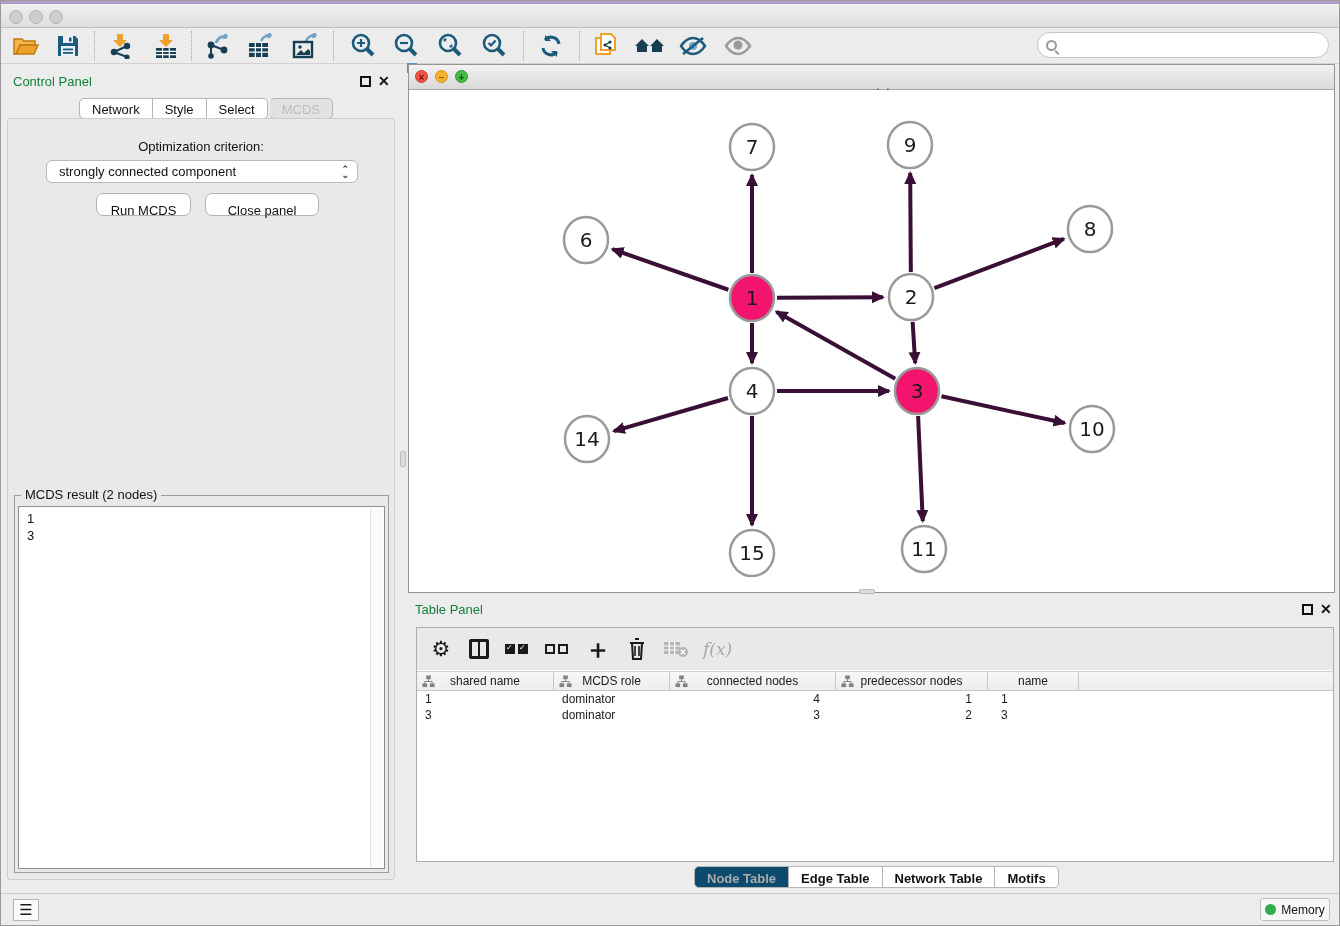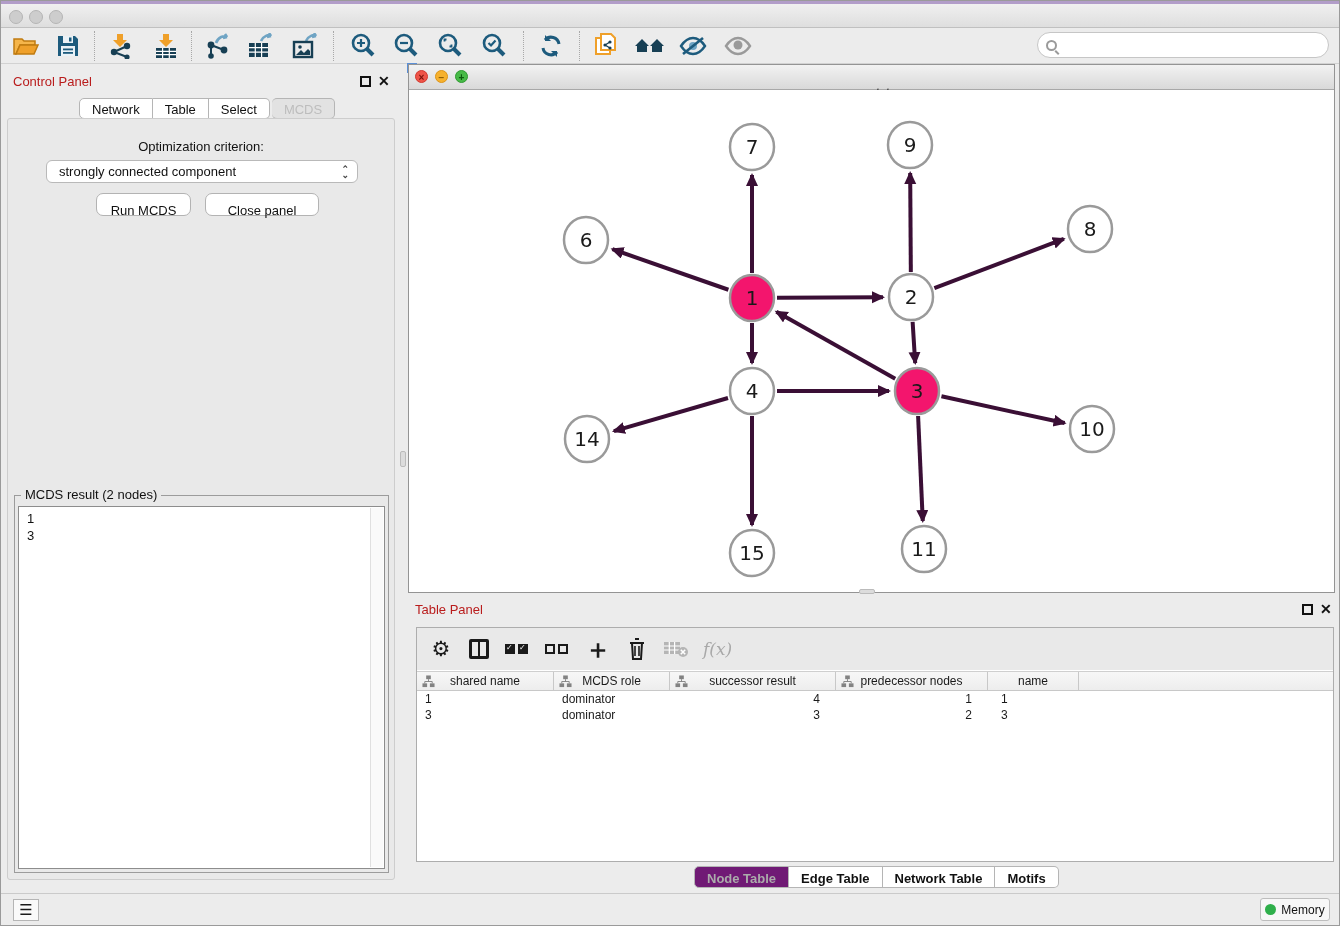--- a/index.html
+++ b/index.html
@@ -25,21 +25,21 @@
   .tb-sep { position:absolute; top:3px; width:0; height:30px; border-left:1px dotted #a8a8a8; }
   .search { position:absolute; right:10px; top:4px; width:292px; height:26px; background:#fff;
             border:1px solid #c6c6c6; border-radius:13px; display:flex; align-items:center; padding-left:8px; }
   .mag { width:11px; height:11px; border:2px solid #9a9a9a; border-radius:50%; position:relative; }
   .mag:after { content:""; position:absolute; width:2px; height:5px; background:#9a9a9a;
                left:8px; top:8px; transform:rotate(-45deg); }
   .search input { border:none; outline:none; flex:1; height:20px; font-size:13px; background:transparent; margin-left:5px;}
 
   
   .cp-head { position:absolute; left:0; top:70px; width:400px; height:24px; }
-  .panel-title { font-size:13px; color:#b91c1c; position:absolute; left:12px; top:3px; }
+  .panel-title { font-size:13px; color:#15803d; position:absolute; left:12px; top:3px; }
   .float-ic { position:absolute; width:11px; height:11px; border:2px solid #111; top:5px; }
   .close-ic { position:absolute; top:2px; font-size:14px; font-weight:bold; color:#111; }
   .cp-tabs { position:absolute; top:97px; height:21px; display:flex; }
   .seg-tab { border:1px solid #b5b5b5; border-left:none; background:#fff; font-size:13px;
              padding:2px 12px 0 12px; height:21px; color:#111; }
   .seg-tab.first { border-left:1px solid #b5b5b5; border-radius:5px 0 0 5px; }
   .seg-tab.last { border-radius:0 5px 5px 0; }
   .seg-tab.disabled { background:#e2e2e2; color:#bdbdbd; border-radius:5px; margin-left:2px; }
   .cp-body { position:absolute; left:6px; top:117px; width:388px; height:762px; background:#e9e9e9;
              border:1px solid #cdcdcd; border-radius:3px; }
@@ -100,21 +100,21 @@
   .tbl-header { position:absolute; left:0; top:43px; width:100%; height:20px; display:flex;
                 background:linear-gradient(#f7f7f7,#ededed); border-top:1px solid #cfcfcf; border-bottom:1px solid #c8c8c8; }
   .th { position:relative; border-right:1px solid #c8c8c8; font-size:12px; color:#1a1a1a;
         display:flex; align-items:center; justify-content:center; }
   .th .tree { position:absolute; left:5px; top:3px; }
   .tbl-rows { position:absolute; left:0; top:64px; width:100%; bottom:0; background:#fff; }
   .tr { display:flex; height:16px; font-size:12px; color:#1a1a1a; }
   .td { overflow:hidden; white-space:nowrap; }
   .tp-tabs { position:absolute; left:693px; top:865px; height:22px; display:flex; }
   .tp-tabs .seg-tab { font-weight:bold; font-size:13px; padding-top:3px; height:22px; }
-  .tp-tabs .seg-tab.sel { background:#701a75; color:#ababab; border-radius:5px 0 0 5px; }
+  .tp-tabs .seg-tab.sel { background:#0c4a6e; color:#ababab; border-radius:5px 0 0 5px; }
 
   
   .statusbar { position:absolute; left:0; bottom:0; width:100%; height:32px; background:#ececec;
                border-top:1px solid #cacaca; }
   .list-btn { position:absolute; left:12px; top:5px; width:26px; height:22px; background:#fafafa;
               border:1px solid #b5b5b5; display:flex; align-items:center; justify-content:center; }
   .list-glyph { font-size:15px; color:#1a1a1a; font-weight:bold; font-family:"DejaVu Sans", sans-serif;}
   .mem-btn { position:absolute; right:9px; top:4px; width:70px; height:23px; background:#f7f7f7;
              border:1px solid #bdbdbd; border-radius:3px; font-size:12px; color:#111;
              display:flex; align-items:center; justify-content:center; gap:5px; }
@@ -267,21 +267,21 @@
     </div>
   </div>
 
   <div class="cp-head">
     <span class="panel-title">Control Panel</span>
     <span class="float-ic" style="left:359px"></span>
     <span class="close-ic" style="left:377px">✕</span>
   </div>
   <div class="cp-tabs" style="left:78px">
     <button class="seg-tab first">Network</button>
-    <button class="seg-tab">Table</button>
+    <button class="seg-tab">Style</button>
     <button class="seg-tab last">Select</button>
     <button class="seg-tab disabled">MCDS</button>
   </div>
   <div class="cp-body">
     <div class="opt-label">Optimization criterion:</div>
     <div class="dropdown">
       <span class="dd-text">strongly connected component</span>
       <span class="dd-arrows">
         <span>⌃</span>
           <span>⌄</span>
@@ -416,21 +416,21 @@
         </svg>
         <span>MCDS role</span>
       </div>
       <div class="th" style="width:166px">
         <svg class="tree" width="13" height="13" viewBox="0 0 14 14">
           <rect x="4.5" y="0.5" width="5" height="4" fill="#828282"></rect>
             <rect x="0.5" y="9" width="5" height="4" fill="#828282"></rect>
             <rect x="8.5" y="9" width="5" height="4" fill="#828282"></rect>
           <path d="M7 4.5v2.5M3 9V7h8v2" stroke="#828282" fill="none"></path>
         </svg>
-        <span>successor result</span>
+        <span>connected nodes</span>
       </div>
       <div class="th" style="width:152px">
         <svg class="tree" width="13" height="13" viewBox="0 0 14 14">
           <rect x="4.5" y="0.5" width="5" height="4" fill="#828282"></rect>
             <rect x="0.5" y="9" width="5" height="4" fill="#828282"></rect>
             <rect x="8.5" y="9" width="5" height="4" fill="#828282"></rect>
           <path d="M7 4.5v2.5M3 9V7h8v2" stroke="#828282" fill="none"></path>
         </svg>
         <span>predecessor nodes</span>
       </div>

